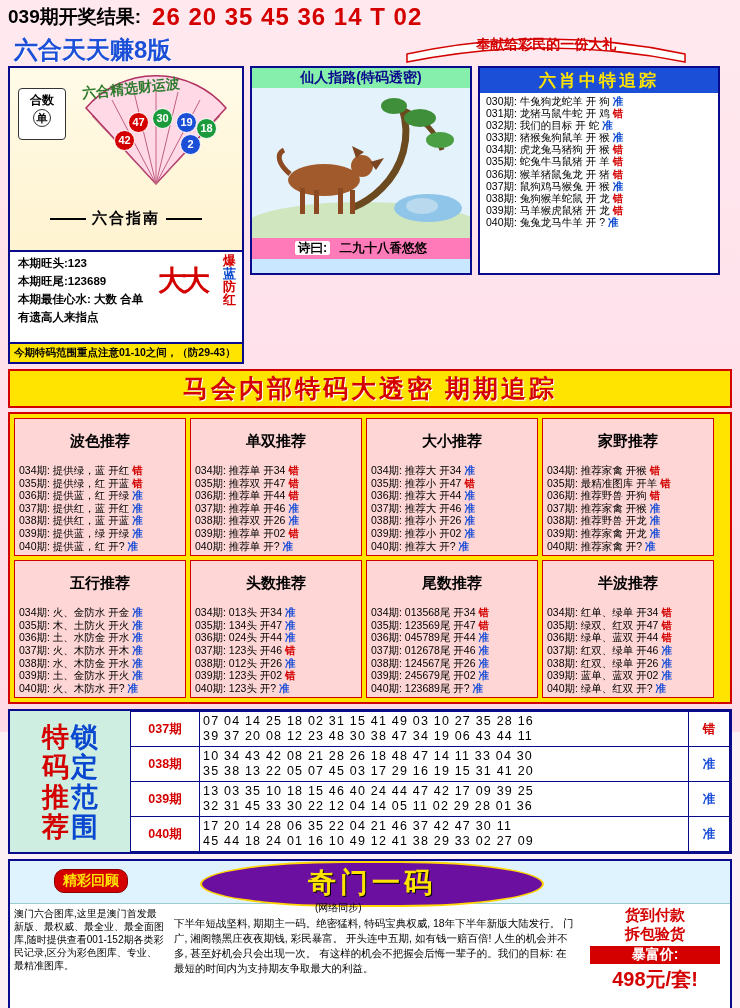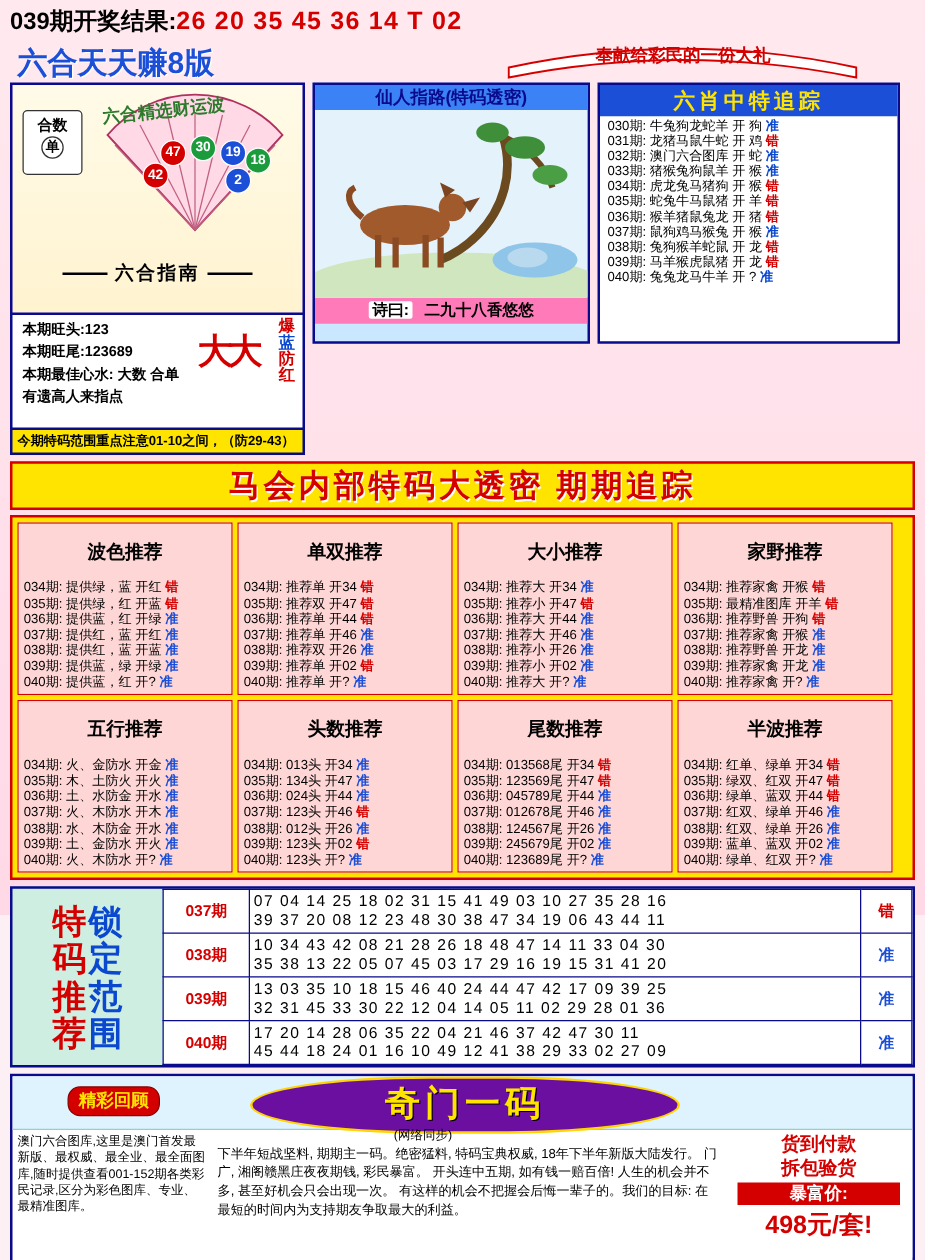--- a/index.html
+++ b/index.html
@@ -9,21 +9,21 @@
     font-family:"Liberation Sans","DejaVu Sans",sans-serif;
     font-size:11px;
     color:#000;
     position:relative;
     overflow:hidden;
   }
   .page{width:740px;height:732px;position:relative;background:linear-gradient(#ffe9ef,#ffd9e6);}
   
   .topbar{height:30px;display:flex;align-items:center;padding:2px 0 0 8px;}
   .topbar .t1{font-size:19px;font-weight:bold;color:#000;letter-spacing:0px;}
-  .topbar .t2{font-size:20px;font-weight:bold;color:#d40000;margin-left:0;letter-spacing:1px;}
+  .topbar .t2{font-size:24px;font-weight:bold;color:#d40000;margin-left:11px;letter-spacing:1px;}
   .brand{font-size:24px;font-weight:bold;color:#1b4fd8;padding:2px 0 0 14px;
          text-shadow:1px 1px 0 #fff;}
   
   .row-top{display:flex;padding:0 8px;gap:6px;align-items:flex-start;}
   .col-left{width:236px;}
   .col-mid{width:222px;}
   .col-right{width:242px;}
   
   .fanbox{height:182px;background:linear-gradient(#fffbe8,#fff3d0);position:relative;border:2px solid #0a0a8c;}
   .fan-label{position:absolute;left:8px;top:20px;width:46px;height:46px;border:1px solid #333;border-radius:4px;
@@ -40,21 +40,21 @@
   .leftinfo{border:2px solid #0a0a8c;border-top:none;background:#fff;padding:4px 6px 2px 8px;height:84px;position:relative;}
   .leftinfo p{margin:0 0 3px 0;font-size:11.5px;font-weight:bold;}
   .hotwords{position:absolute;right:6px;top:2px;text-align:center;line-height:13px;}
   .hotwords .c1{color:#d40000;font-size:13px;font-weight:bold;}
   .hotwords .c2{color:#0a48d0;font-size:13px;font-weight:bold;}
   .hotwords .c3{color:#d40000;font-size:13px;font-weight:bold;}
   .bigx{position:absolute;left:148px;top:10px;color:#d40000;font-size:28px;font-weight:bold;letter-spacing:-4px;}
   .rangebar{background:#ffe400;border:2px solid #0a0a8c;border-top:none;font-size:10.5px;padding:2px 4px;font-weight:bold;}
   
   .midbox{border:2px solid #0a0a8c;background:#c9e8ff;height:205px;position:relative;overflow:hidden;}
-  .mid-title{background:#3b82f6;text-align:center;font-size:14px;font-weight:bold;color:#0a0a8c;padding:1px 0;}
+  .mid-title{background:#86efac;text-align:center;font-size:14px;font-weight:bold;color:#0a0a8c;padding:1px 0;}
   .mid-art{height:150px;position:relative;background:linear-gradient(#dff0fb 40%,#eaf7e2);}
   .mid-foot{background:#ff7ab8;color:#000;font-size:12.5px;font-weight:bold;text-align:center;padding:2px 0;}
   .mid-foot .lab{background:#fff;border-radius:2px;padding:0 3px;margin-right:6px;}
   
   .rightbox{border:2px solid #0a0a8c;background:#fff;height:205px;}
   .right-title{background:#1b4fd8;color:#ffe400;font-size:17px;font-weight:bold;text-align:center;letter-spacing:3px;padding:1px 0;}
   .right-list{padding:2px 4px 0 6px;}
   .right-list div{font-size:10.5px;line-height:12.1px;white-space:nowrap;}
   .right-list .k{color:#000;}
   .right-list .ok{color:#0a48d0;font-weight:bold;}
@@ -203,21 +203,21 @@
         </div>
       </div>
     </div>
 
     <div class="col-right">
       <div class="rightbox">
         <div class="right-title">六肖中特追踪</div>
         <div class="right-list">
           <div><span class="k">030期:</span> <span class="k">牛兔狗龙蛇羊  开</span> <span class="k">狗</span> <span class="ok">准</span></div>
           <div><span class="k">031期:</span> <span class="k">龙猪马鼠牛蛇  开</span> <span class="k">鸡</span> <span class="no">错</span></div>
-          <div><span class="k">032期:</span> <span class="k">澳门六合图库  开</span> <span class="k">蛇</span> <span class="ok">准</span></div>
+          <div><span class="k">032期:</span> <span class="k">我们的目标  开</span> <span class="k">蛇</span> <span class="ok">准</span></div>
           <div><span class="k">033期:</span> <span class="k">猪猴兔狗鼠羊  开</span> <span class="k">猴</span> <span class="ok">准</span></div>
           <div><span class="k">034期:</span> <span class="k">虎龙兔马猪狗  开</span> <span class="k">猴</span> <span class="no">错</span></div>
           <div><span class="k">035期:</span> <span class="k">蛇兔牛马鼠猪  开</span> <span class="k">羊</span> <span class="no">错</span></div>
           <div><span class="k">036期:</span> <span class="k">猴羊猪鼠兔龙  开</span> <span class="k">猪</span> <span class="no">错</span></div>
           <div><span class="k">037期:</span> <span class="k">鼠狗鸡马猴兔  开</span> <span class="k">猴</span> <span class="ok">准</span></div>
           <div><span class="k">038期:</span> <span class="k">兔狗猴羊蛇鼠  开</span> <span class="k">龙</span> <span class="no">错</span></div>
           <div><span class="k">039期:</span> <span class="k">马羊猴虎鼠猪  开</span> <span class="k">龙</span> <span class="no">错</span></div>
           <div><span class="k">040期:</span> <span class="k">兔兔龙马牛羊  开</span> <span class="k">?</span> <span class="ok">准</span></div>
         </div>
       </div>

